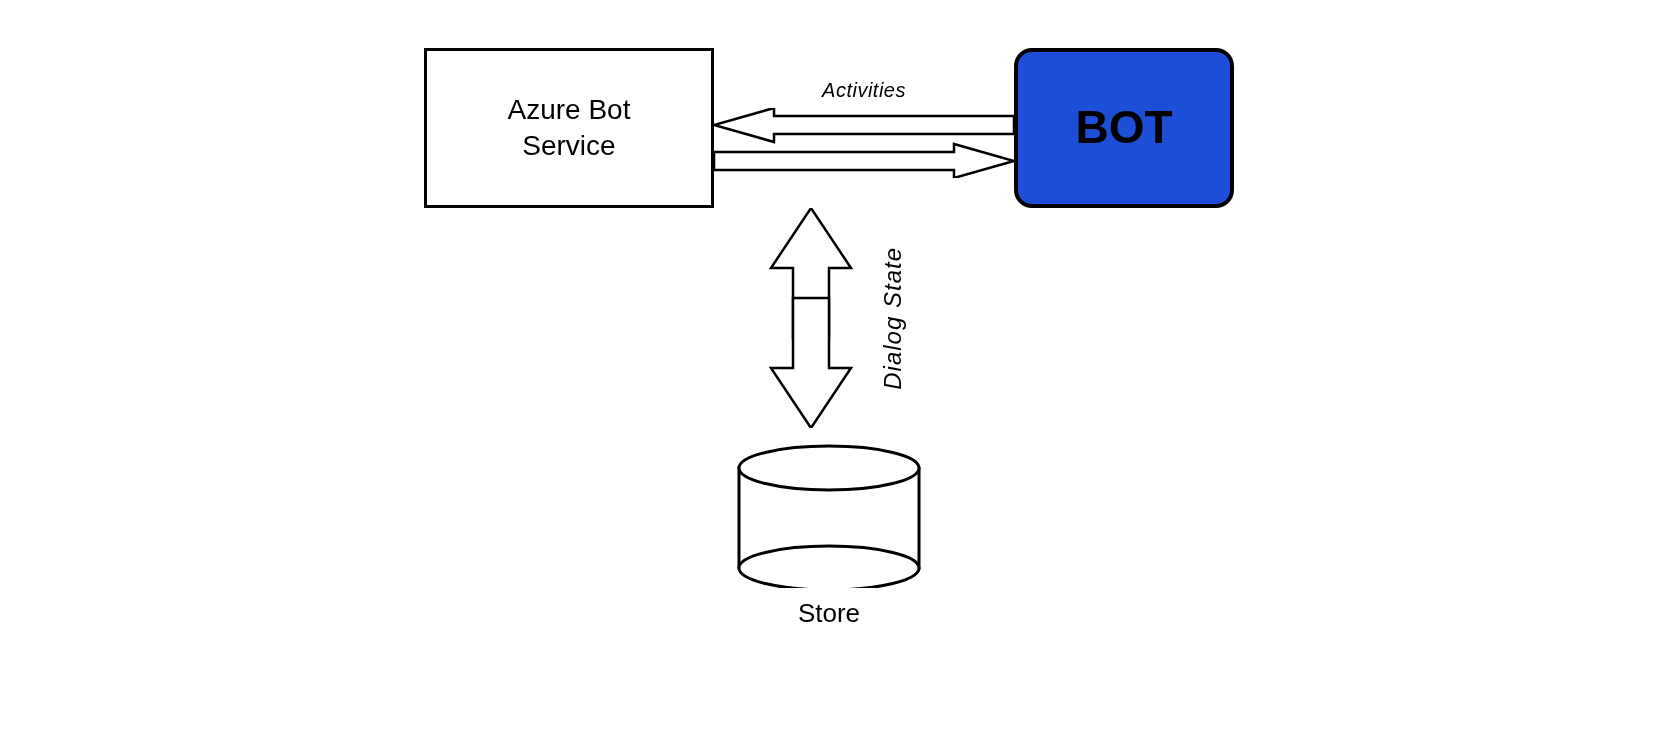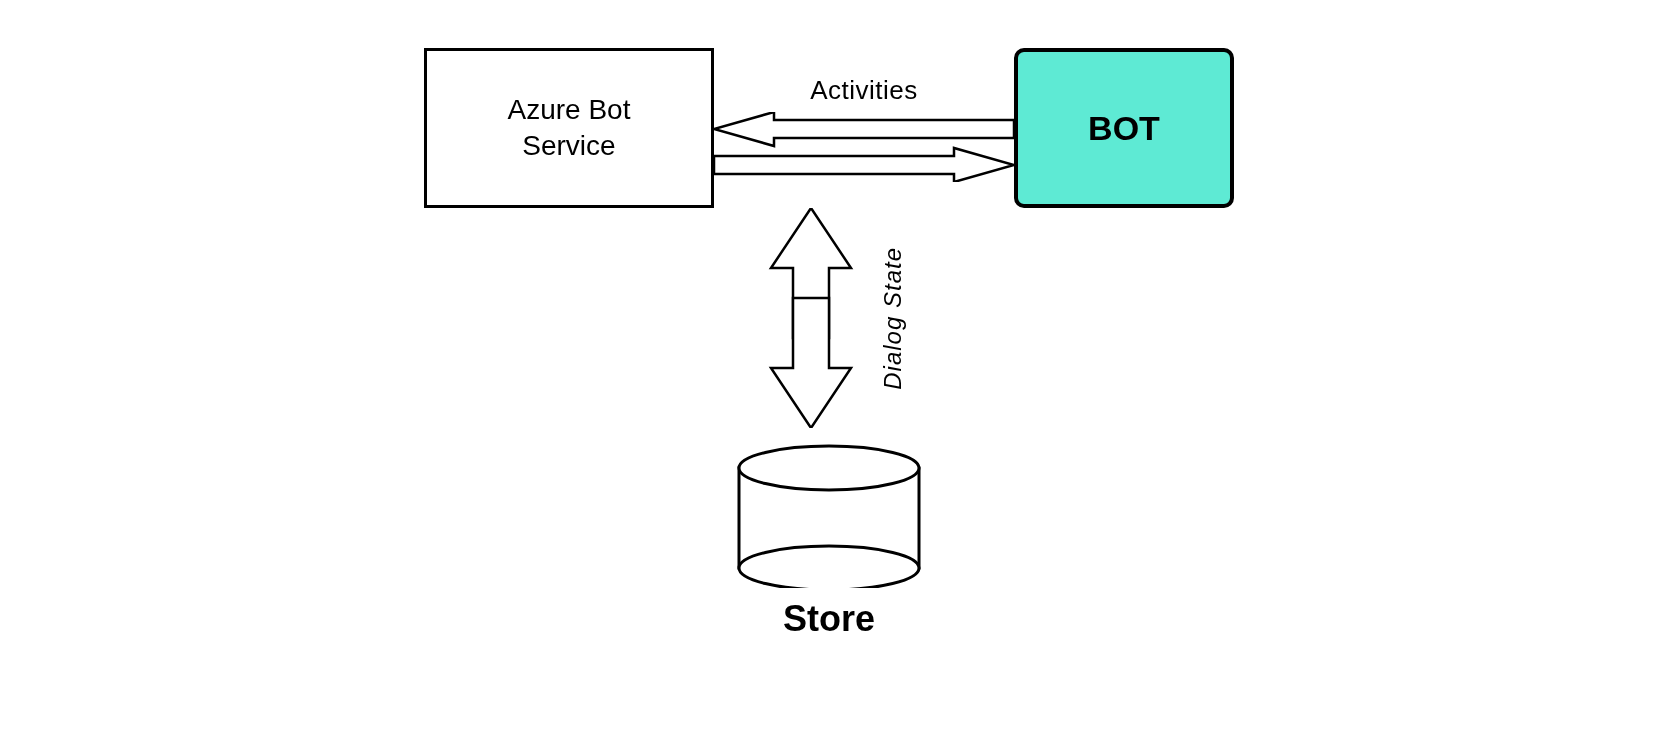--- a/index.html
+++ b/index.html
@@ -45,38 +45,39 @@
       width: 290px;
       height: 160px;
     }
     .box-backend {
       width: 290px;
       height: 160px;
     }
     .box-bot {
       width: 220px;
       height: 160px;
-      background: #5eead4;
+      background: #1d4ed8;
       border: 4px solid #000;
-      border-radius: 10px;
-      font-size: 34px;
+      border-radius: 18px;
+      font-size: 46px;
       font-weight: 700;
     }
     
     .arrow-horiz {
       display: flex;
       flex-direction: column;
       align-items: center;
       justify-content: center;
       position: relative;
       width: 300px;
       height: 160px;
     }
     .arrow-label {
-      font-size: 26px;
+      font-style: italic;
+      font-size: 20px;
       font-weight: 400;
       color: #000;
       margin-bottom: 6px;
       letter-spacing: 0.5px;
     }
     
     .arrow-svg-horiz {
       display: block;
     }
     
@@ -107,22 +108,22 @@
       letter-spacing: 1px;
     }
     
     .store-container {
       display: flex;
       flex-direction: column;
       align-items: center;
       margin-top: 0;
     }
     .store-label {
-      font-size: 36px;
-      font-weight: 700;
+      font-size: 26px;
+      font-weight: 400;
       margin-top: 10px;
       text-align: left;
     }
   </style>
 </head>
 <body>
 
 <div class="diagram-container">
 
   <div class="top-row">

